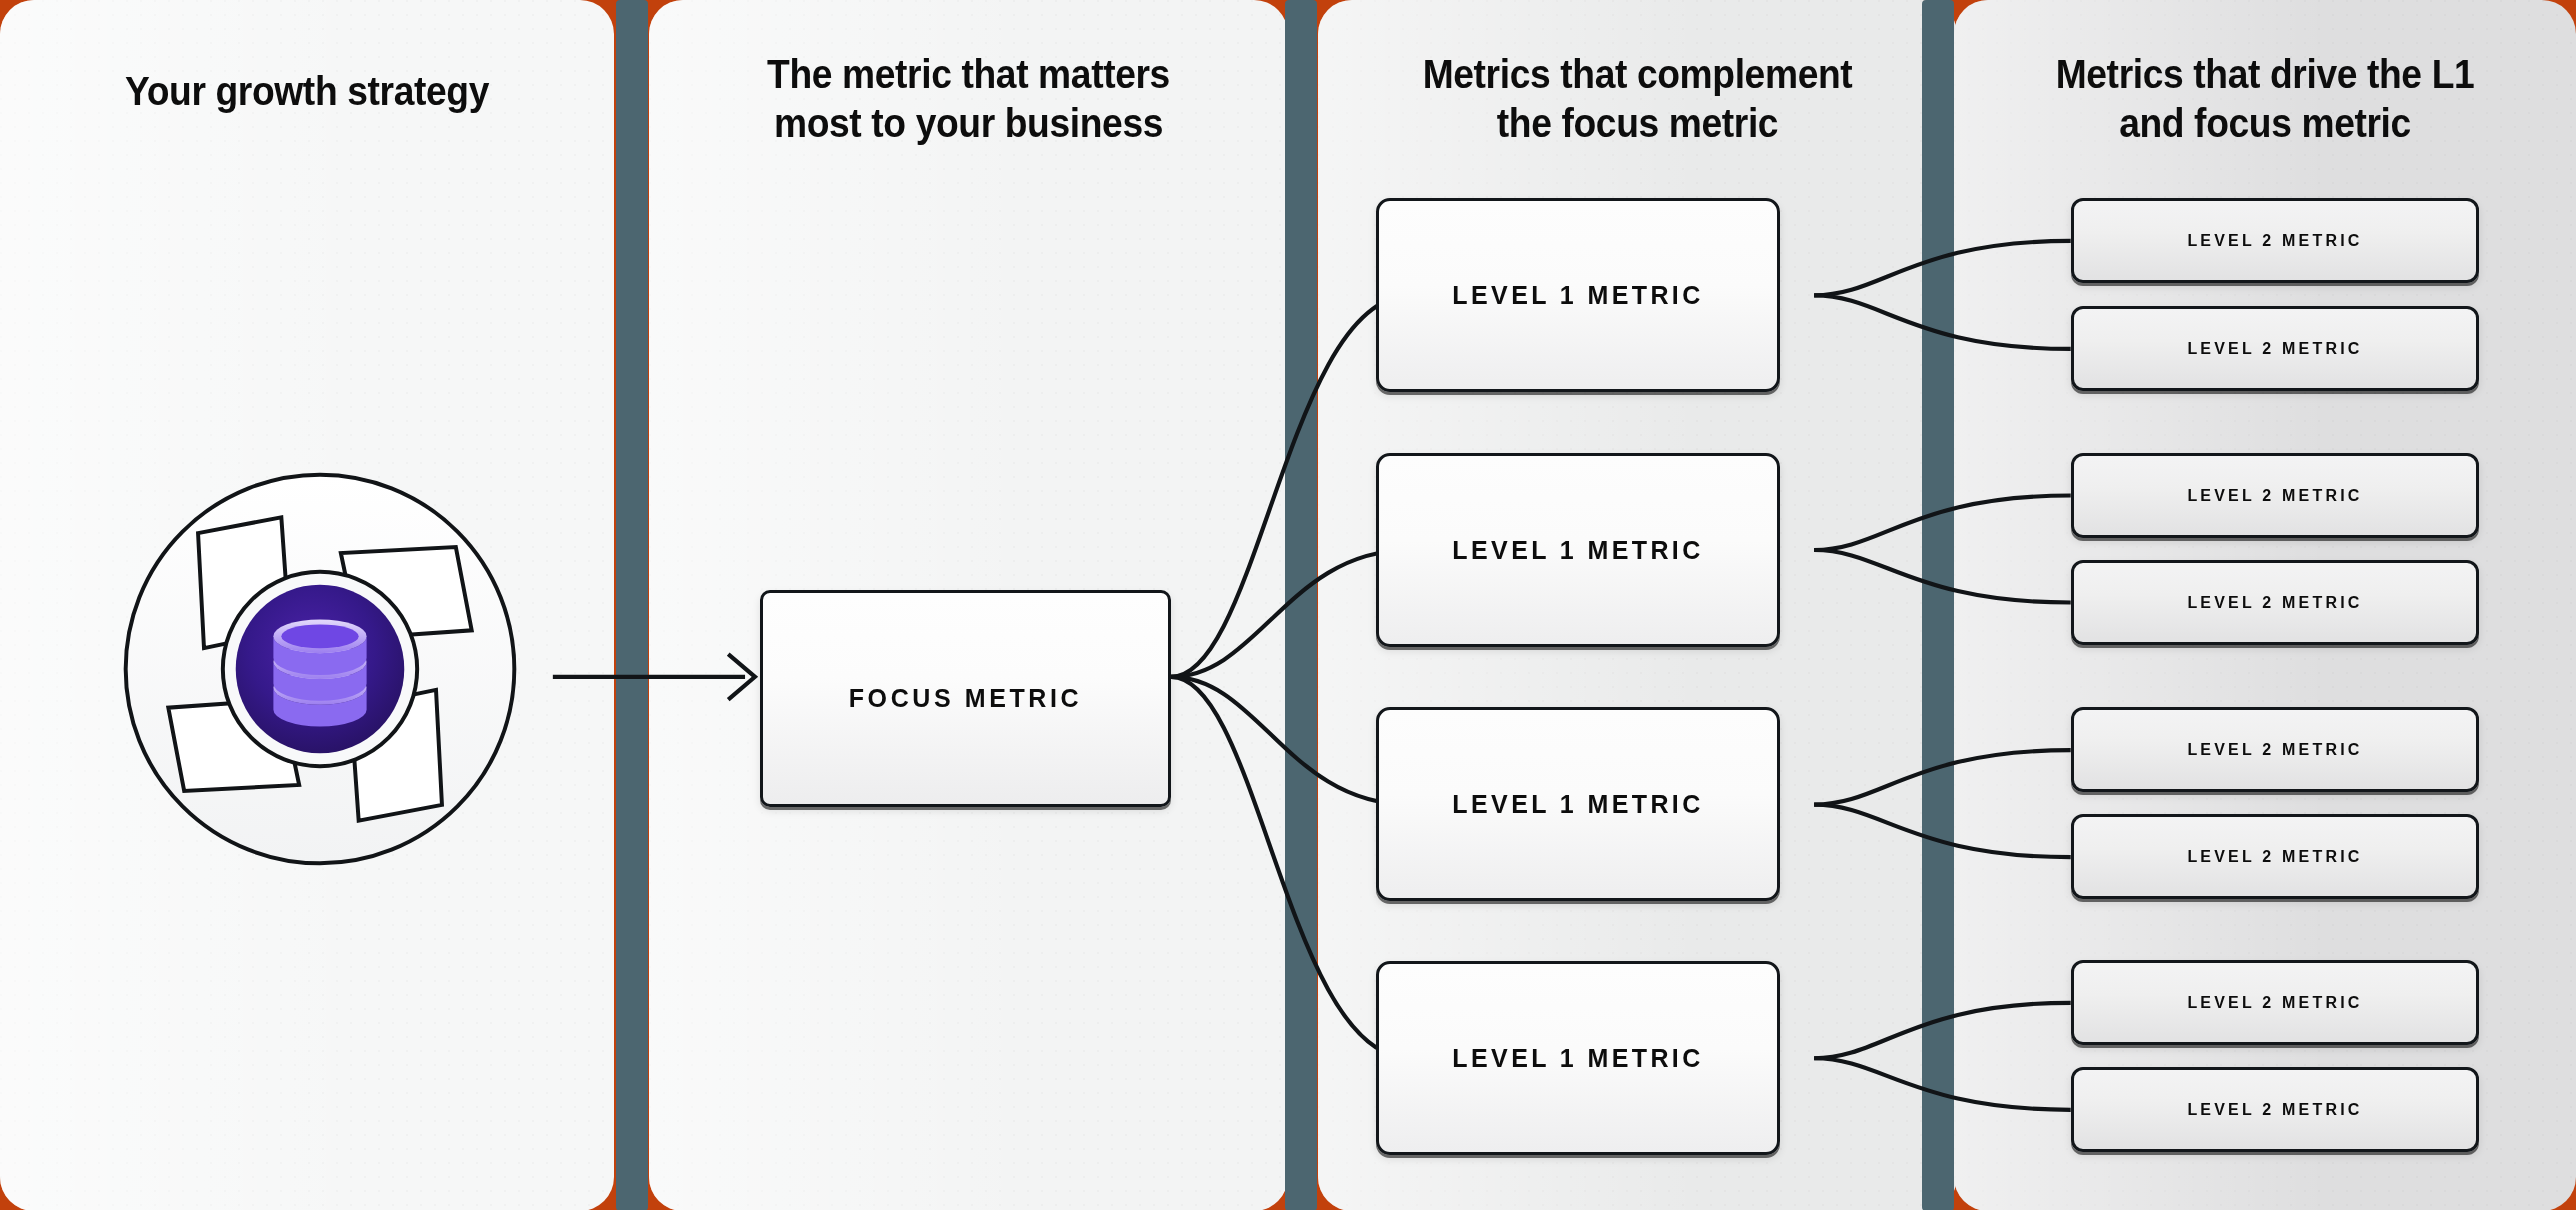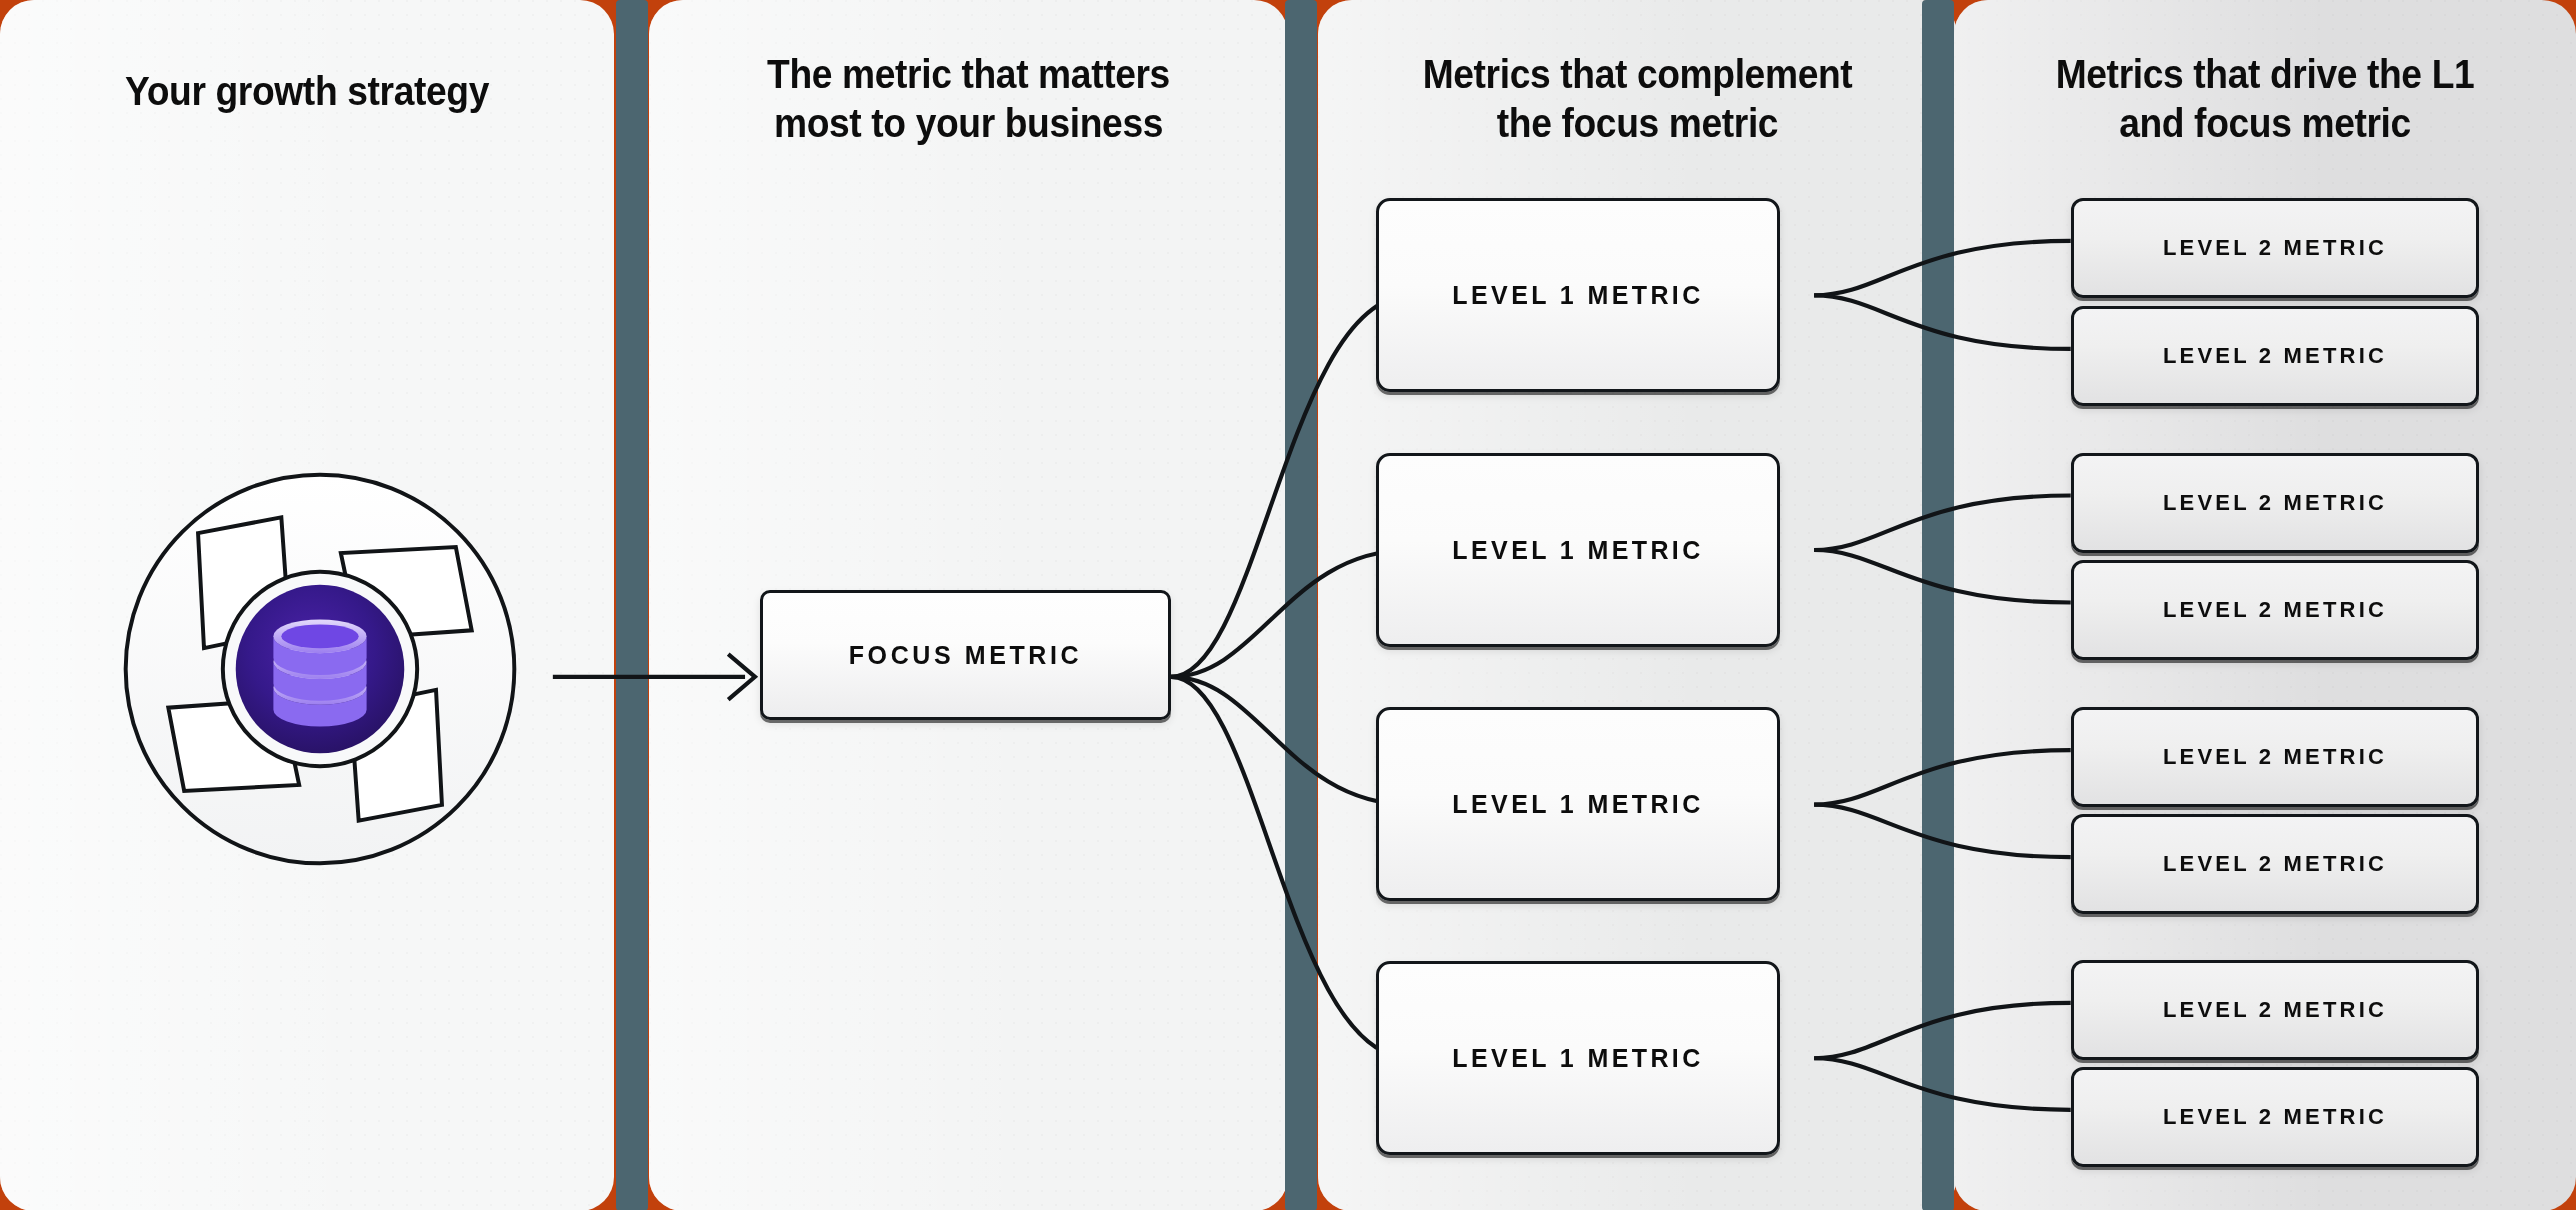--- a/index.html
+++ b/index.html
@@ -82,32 +82,32 @@
     background:linear-gradient(180deg,#fdfdfd 0%,#fbfbfb 45%,#eeeeef 100%);
     box-shadow:0 3px 0 rgba(0,0,0,.55), 0 4px 8px rgba(0,0,0,.10);
     color:#0d0d0d;
     font-weight:700;
     letter-spacing:3.2px;
     z-index:6;
   }
   .node span{display:block;}
 
   #focus-node{
-    left:760px; top:590px; width:411px; height:130px;
+    left:760px; top:590px; width:411px; height:217px;
     font-size:25px; letter-spacing:3.6px;
     border-radius:10px;
     background:linear-gradient(180deg,#fefefe 0%,#fcfcfc 40%,#ededee 100%);
   }
   .l1{
     left:1376px; width:404px; height:194px;
     font-size:25px; letter-spacing:3.4px;
   }
   .l2{
-    left:2071px; width:408px; height:100px;
-    font-size:22px; letter-spacing:3.2px;
+    left:2071px; width:408px; height:85px;
+    font-size:16px; letter-spacing:3.2px;
     border-radius:12px;
     background:linear-gradient(180deg,#f3f3f4 0%,#efefef 40%,#e2e2e3 100%);
   }
 
   
   #wires{
     position:absolute; left:0; top:0;
     width:2576px; height:1211px;
     z-index:4; pointer-events:none;
   }

